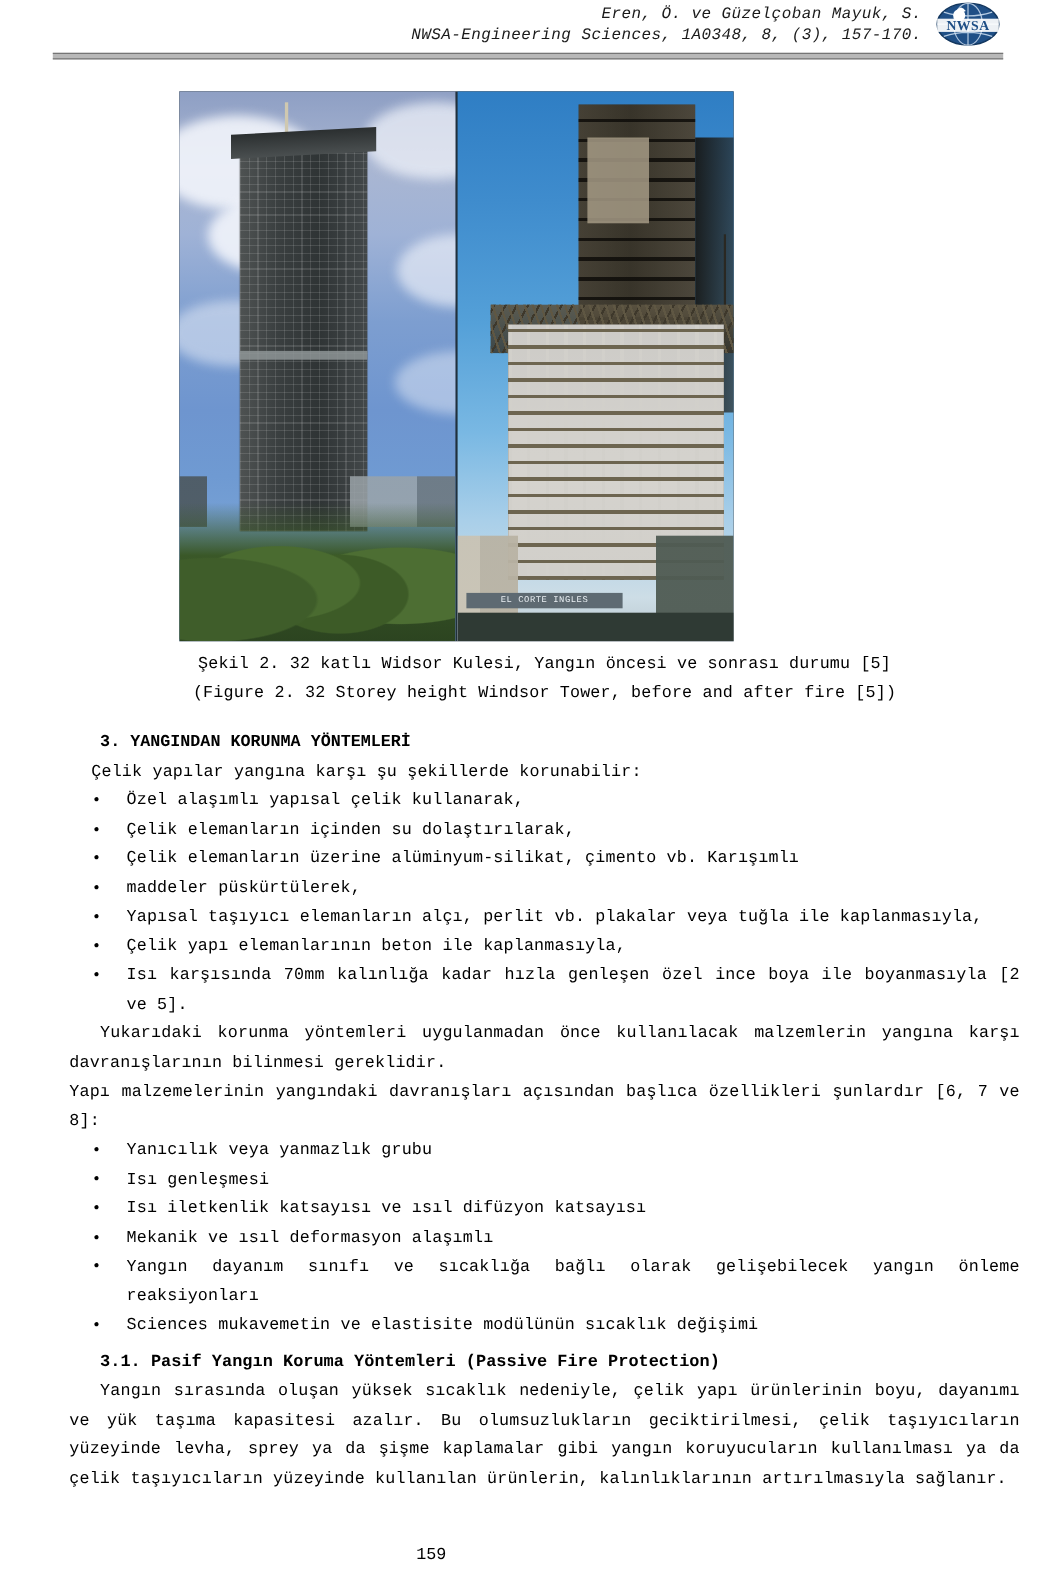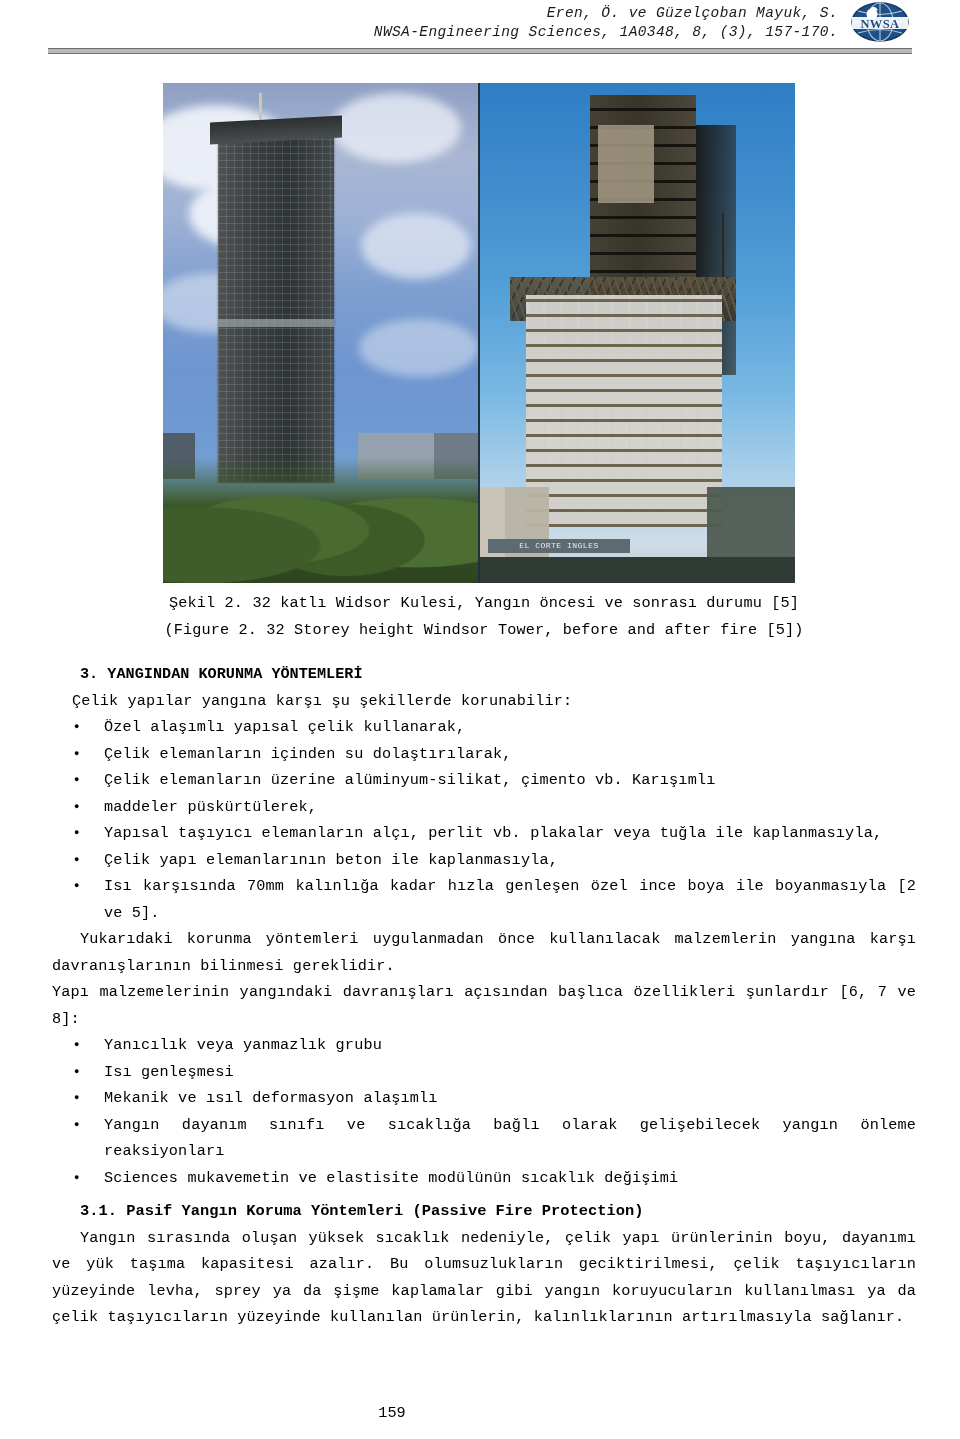--- a/index.html
+++ b/index.html
@@ -46,21 +46,21 @@
   .logo {
     position: absolute;
     right: 48px; top: 2px;
     width: 64px; height: 44px;
   }
 
   
   .figure {
     position: absolute;
     left: 163px; top: 83px;
-    width: 632px; height: 500px;
+    width: 504px; height: 500px;
     display: flex;
     gap: 2px;
     background: #20303c;
     overflow: hidden;
   }
   .photo {
     position: relative;
     flex: 1 1 0;
     overflow: hidden;
   }
@@ -225,21 +225,21 @@
   .ground-strip {
     position: absolute;
     left: 0; bottom: 0;
     width: 100%; height: 26px;
     background: #2f3a34;
   }
 
   
   .body-text {
     position: absolute;
-    left: 52px; top: 590px;
+    left: 63px; top: 590px;
     width: 864px;
     font-size: 15.2px;
     line-height: 26.5px;
     letter-spacing: 0.15px;
   }
   .caption {
     text-align: center;
     margin: 0 0 18px 0;
   }
   .caption div { white-space: nowrap; }
@@ -370,20 +370,21 @@
     <li>Çelik yapı elemanlarının beton ile kaplanmasıyla,</li>
     <li>Isı karşısında 70mm kalınlığa kadar hızla genleşen özel ince boya ile boyanmasıyla [2 ve 5].</li>
   </ul>
 
   <p class="para">Yukarıdaki korunma yöntemleri uygulanmadan önce kullanılacak malzemlerin yangına karşı davranışlarının bilinmesi gereklidir.</p>
   <p class="para noindent">Yapı malzemelerinin yangındaki davranışları açısından başlıca özellikleri şunlardır [6, 7 ve 8]:</p>
 
   <ul class="blist">
     <li class="nojust">Yanıcılık veya yanmazlık grubu</li>
     <li class="nojust">Isı genleşmesi</li>
+    <li class="nojust">Isı iletkenlik katsayısı ve ısıl difüzyon katsayısı</li>
     <li class="nojust">Mekanik ve ısıl deformasyon alaşımlı</li>
     <li>Yangın dayanım sınıfı ve sıcaklığa bağlı olarak gelişebilecek yangın önleme reaksiyonları</li>
     <li class="nojust">Sciences mukavemetin ve elastisite modülünün sıcaklık değişimi</li>
   </ul>
 
   <div class="spacer-sm"></div>
 
   <h3 class="sec-head sub">3.1. Pasif Yangın Koruma Yöntemleri (Passive Fire Protection)</h3>
 
   <p class="para">Yangın sırasında oluşan yüksek sıcaklık nedeniyle, çelik yapı ürünlerinin boyu, dayanımı ve yük taşıma kapasitesi azalır. Bu olumsuzlukların geciktirilmesi, çelik taşıyıcıların yüzeyinde levha, sprey ya da şişme kaplamalar gibi yangın koruyucuların kullanılması ya da çelik taşıyıcıların yüzeyinde kullanılan ürünlerin, kalınlıklarının artırılmasıyla sağlanır.</p>

